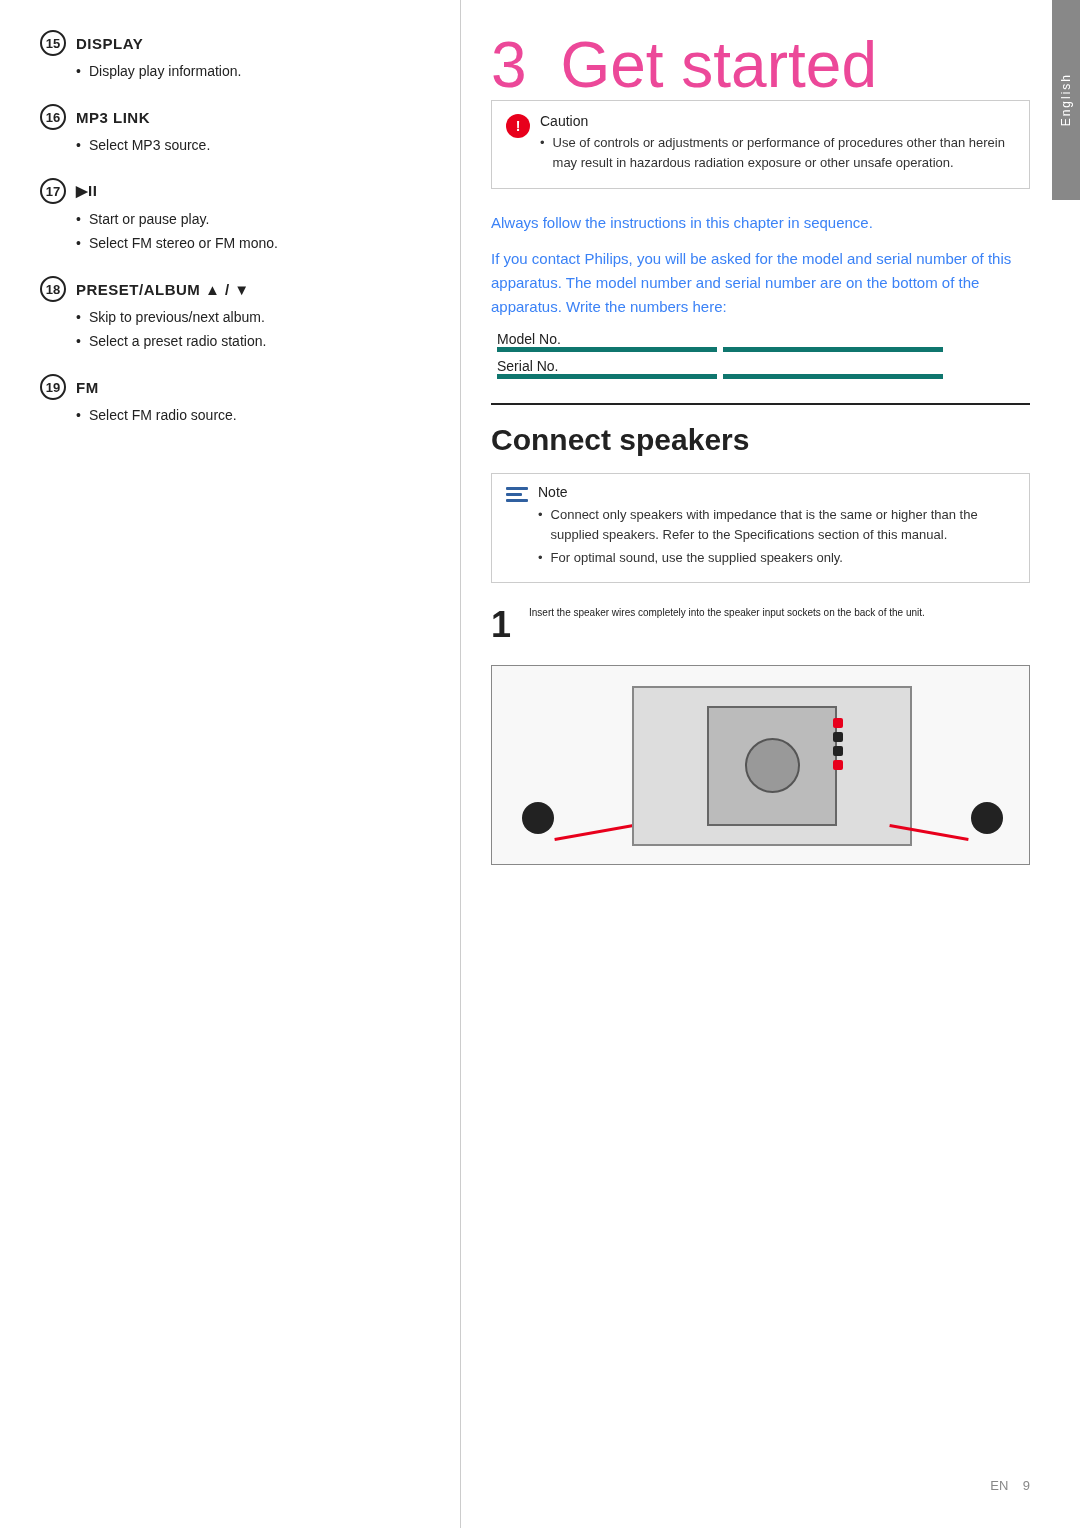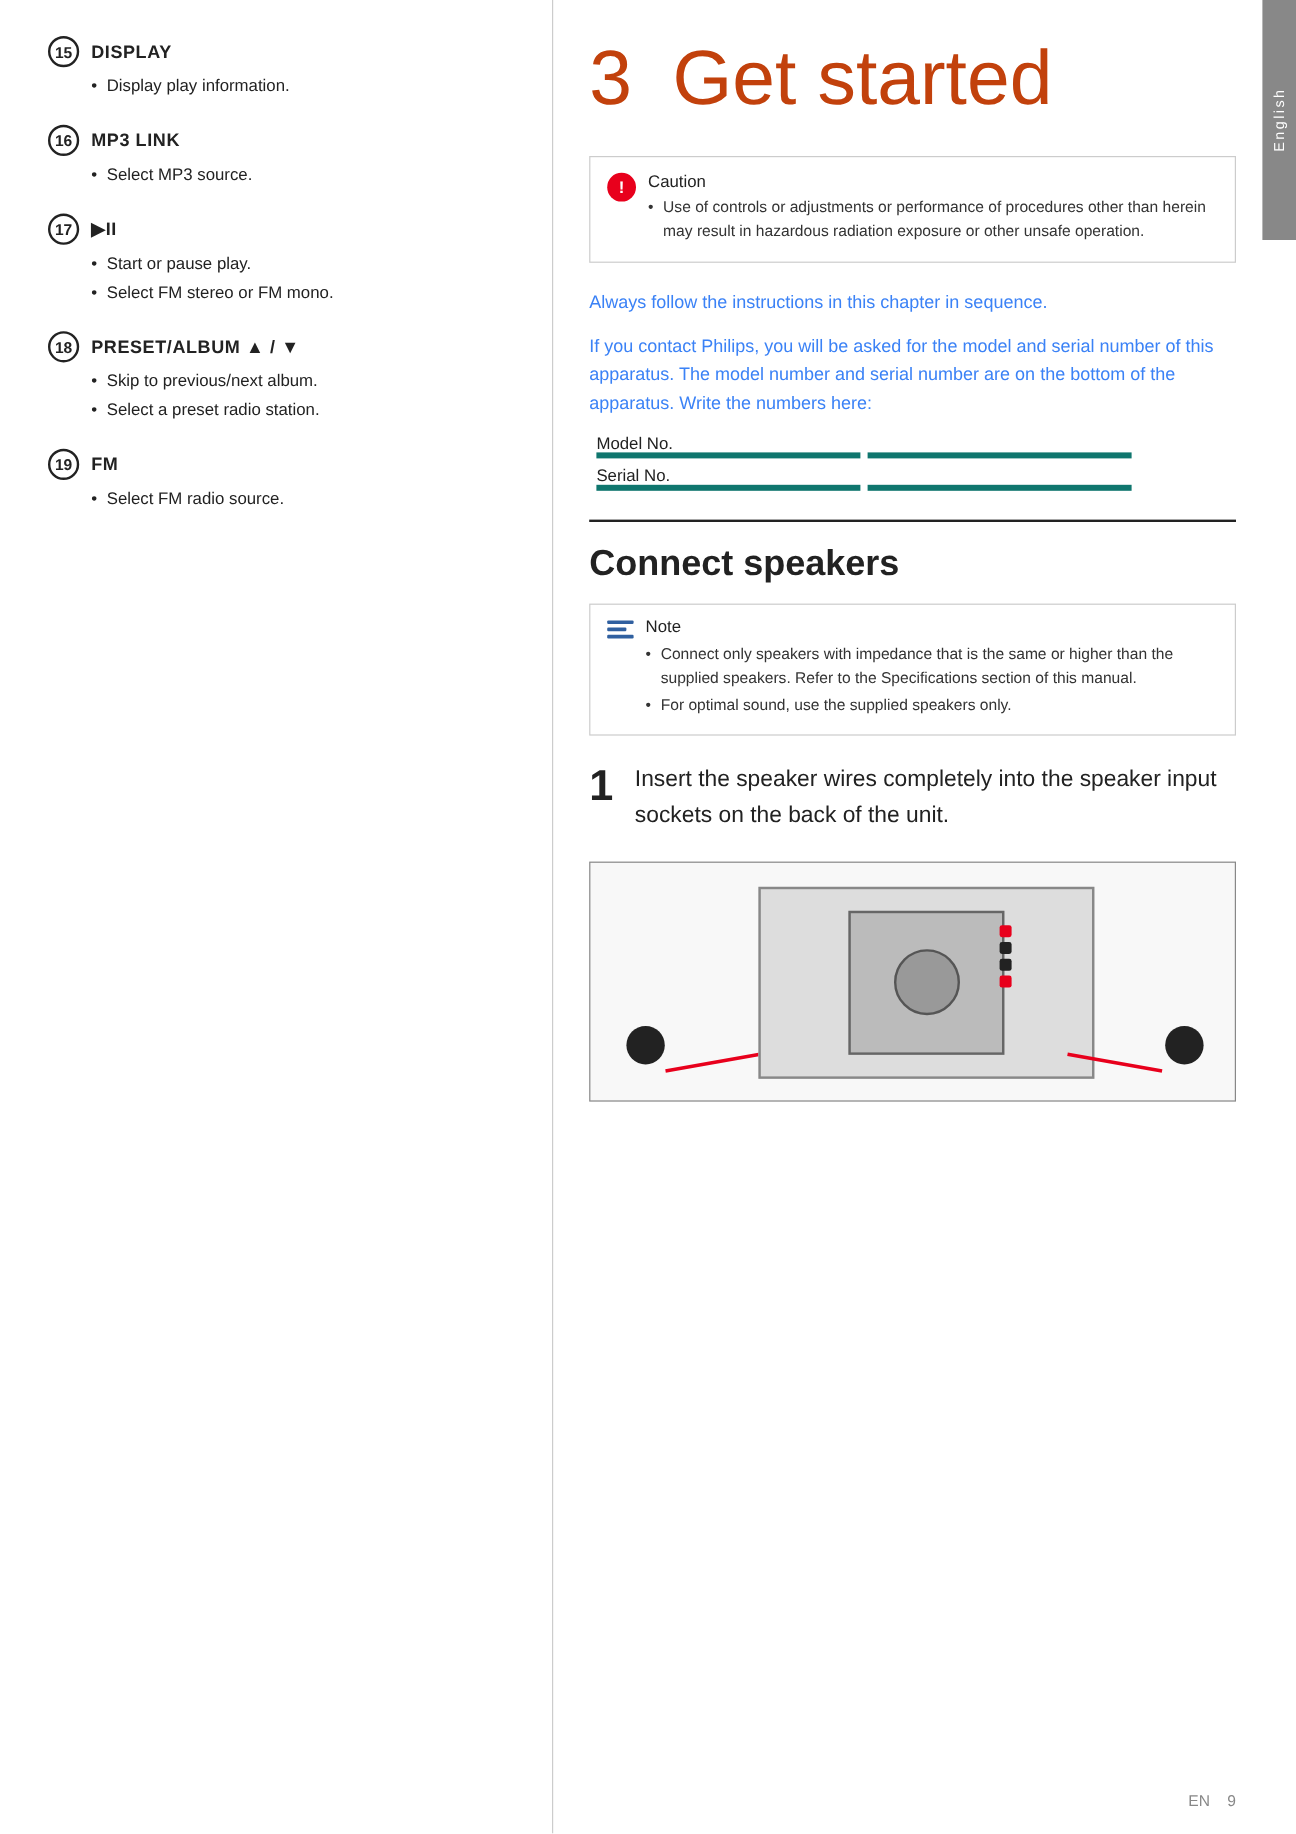--- a/index.html
+++ b/index.html
@@ -98,22 +98,21 @@
     .item-bullets li::before {
       content: "•";
       margin-right: 8px;
       flex-shrink: 0;
     }
 
     
     .chapter-title {
       font-size: 64px;
       font-weight: normal;
-      color: #c2410c;
-      margin-bottom: 30px;
+      color: #ec4899;
       line-height: 1.1;
     }
 
     
     .caution-box {
       border: 1px solid #ccc;
       padding: 12px 14px;
       margin-bottom: 22px;
       display: flex;
       align-items: flex-start;
@@ -252,42 +251,42 @@
     .step-number {
       font-size: 36px;
       font-weight: bold;
       color: #222;
       flex-shrink: 0;
       line-height: 1;
       margin-top: 2px;
     }
 
     .step-text {
-      font-size: 19px;
+      font-size: 10px;
       line-height: 1.6;
       color: #222;
     }
 
     
     .diagram-box {
       border: 1px solid #888;
       width: 100%;
       height: 200px;
       display: flex;
       align-items: center;
       justify-content: center;
       position: relative;
       background: #f8f8f8;
       margin-top: 10px;
     }
 
     
     .footer-bar {
       position: absolute;
-      bottom: 20px;
+      bottom: 35px;
       right: 50px;
       font-size: 13px;
       color: #888;
     }
 
   </style>
 </head>
 <body>
 
 <div class="sidebar-tab">

